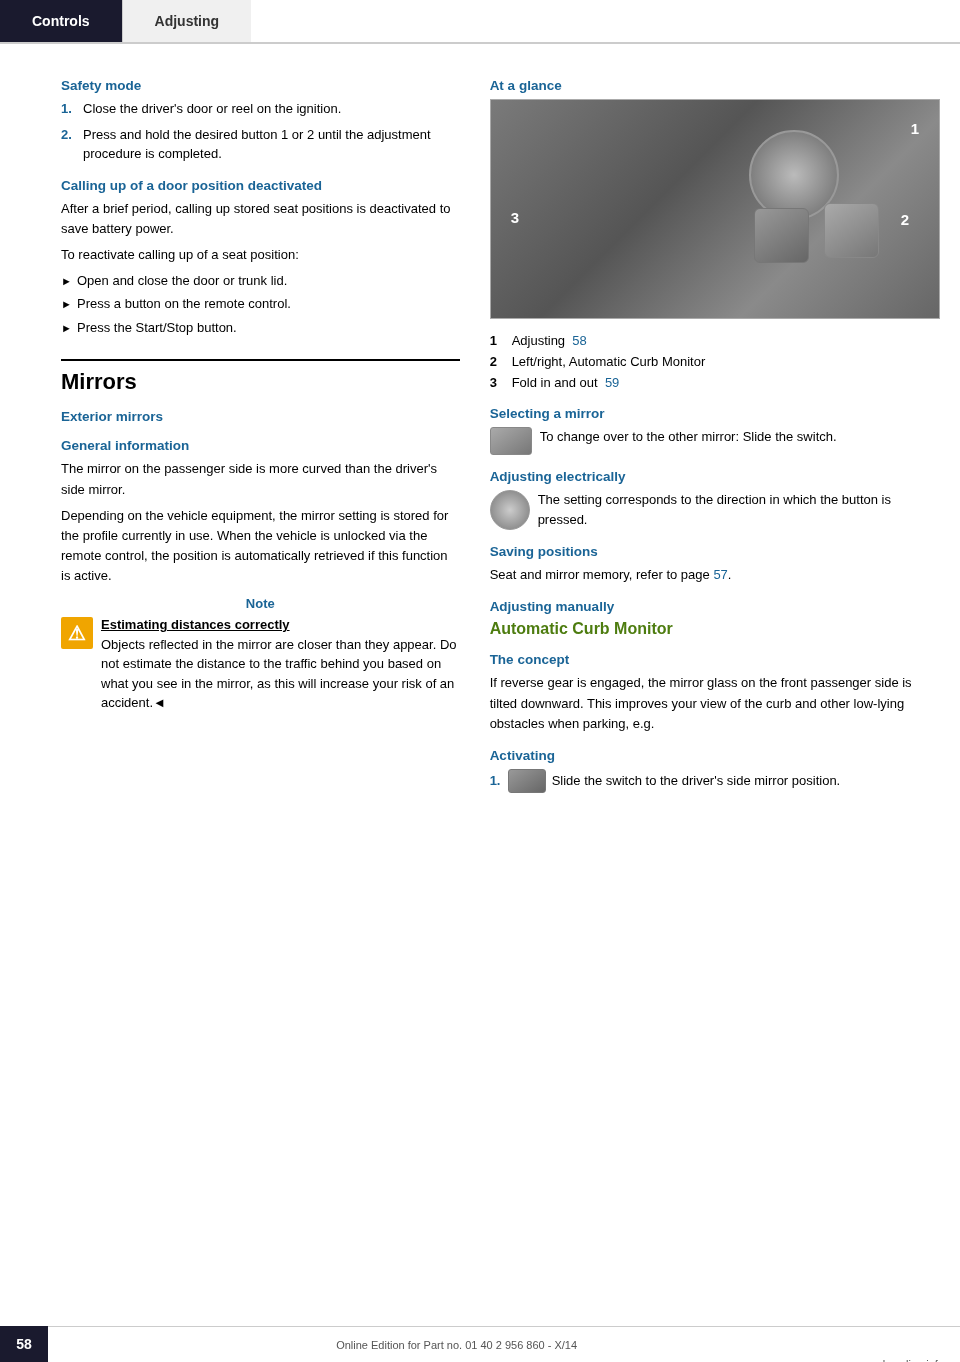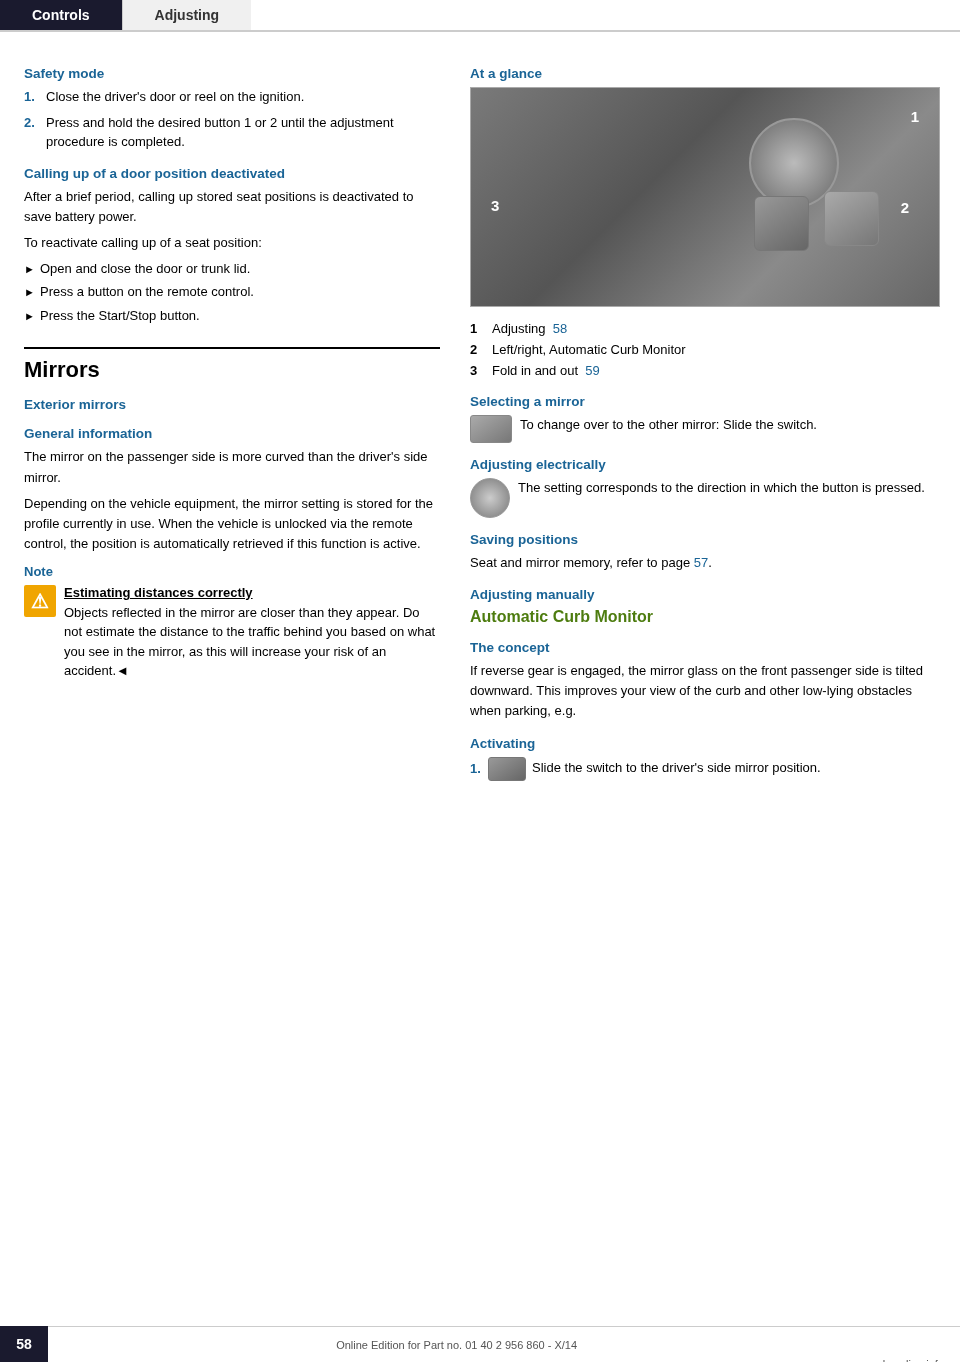--- a/index.html
+++ b/index.html
@@ -10,21 +10,21 @@
       color: #000;
       width: 960px;
       min-height: 1362px;
       position: relative;
     }
 
     
     .header {
       display: flex;
       border-bottom: 2px solid #ccc;
-      height: 32px;
+      height: 44px;
       align-items: stretch;
     }
     .header-tab {
       display: flex;
       align-items: center;
       justify-content: center;
       padding: 0 32px;
       font-size: 14px;
       font-weight: bold;
     }
@@ -35,20 +35,21 @@
     .header-tab.inactive {
       background: #f0f0f0;
       color: #333;
       border-left: 1px solid #ccc;
     }
 
     
     .main-content {
       display: flex;
       padding: 20px 0 0 0;
+      margin-left: 37px;
     }
     .left-col {
       width: 460px;
       padding: 0 20px 0 24px;
     }
     .right-col {
       width: 500px;
       padding: 0 20px 0 10px;
     }
 
@@ -124,20 +125,21 @@
 
     
     .note-box {
       margin: 10px 0;
     }
     .note-title {
       font-size: 13px;
       font-weight: bold;
       color: #1a6496;
       margin-bottom: 4px;
+      text-align: center;
     }
     .note-inner {
       display: flex;
       align-items: flex-start;
       gap: 8px;
     }
     .warning-icon {
       min-width: 32px;
       width: 32px;
       height: 32px;

